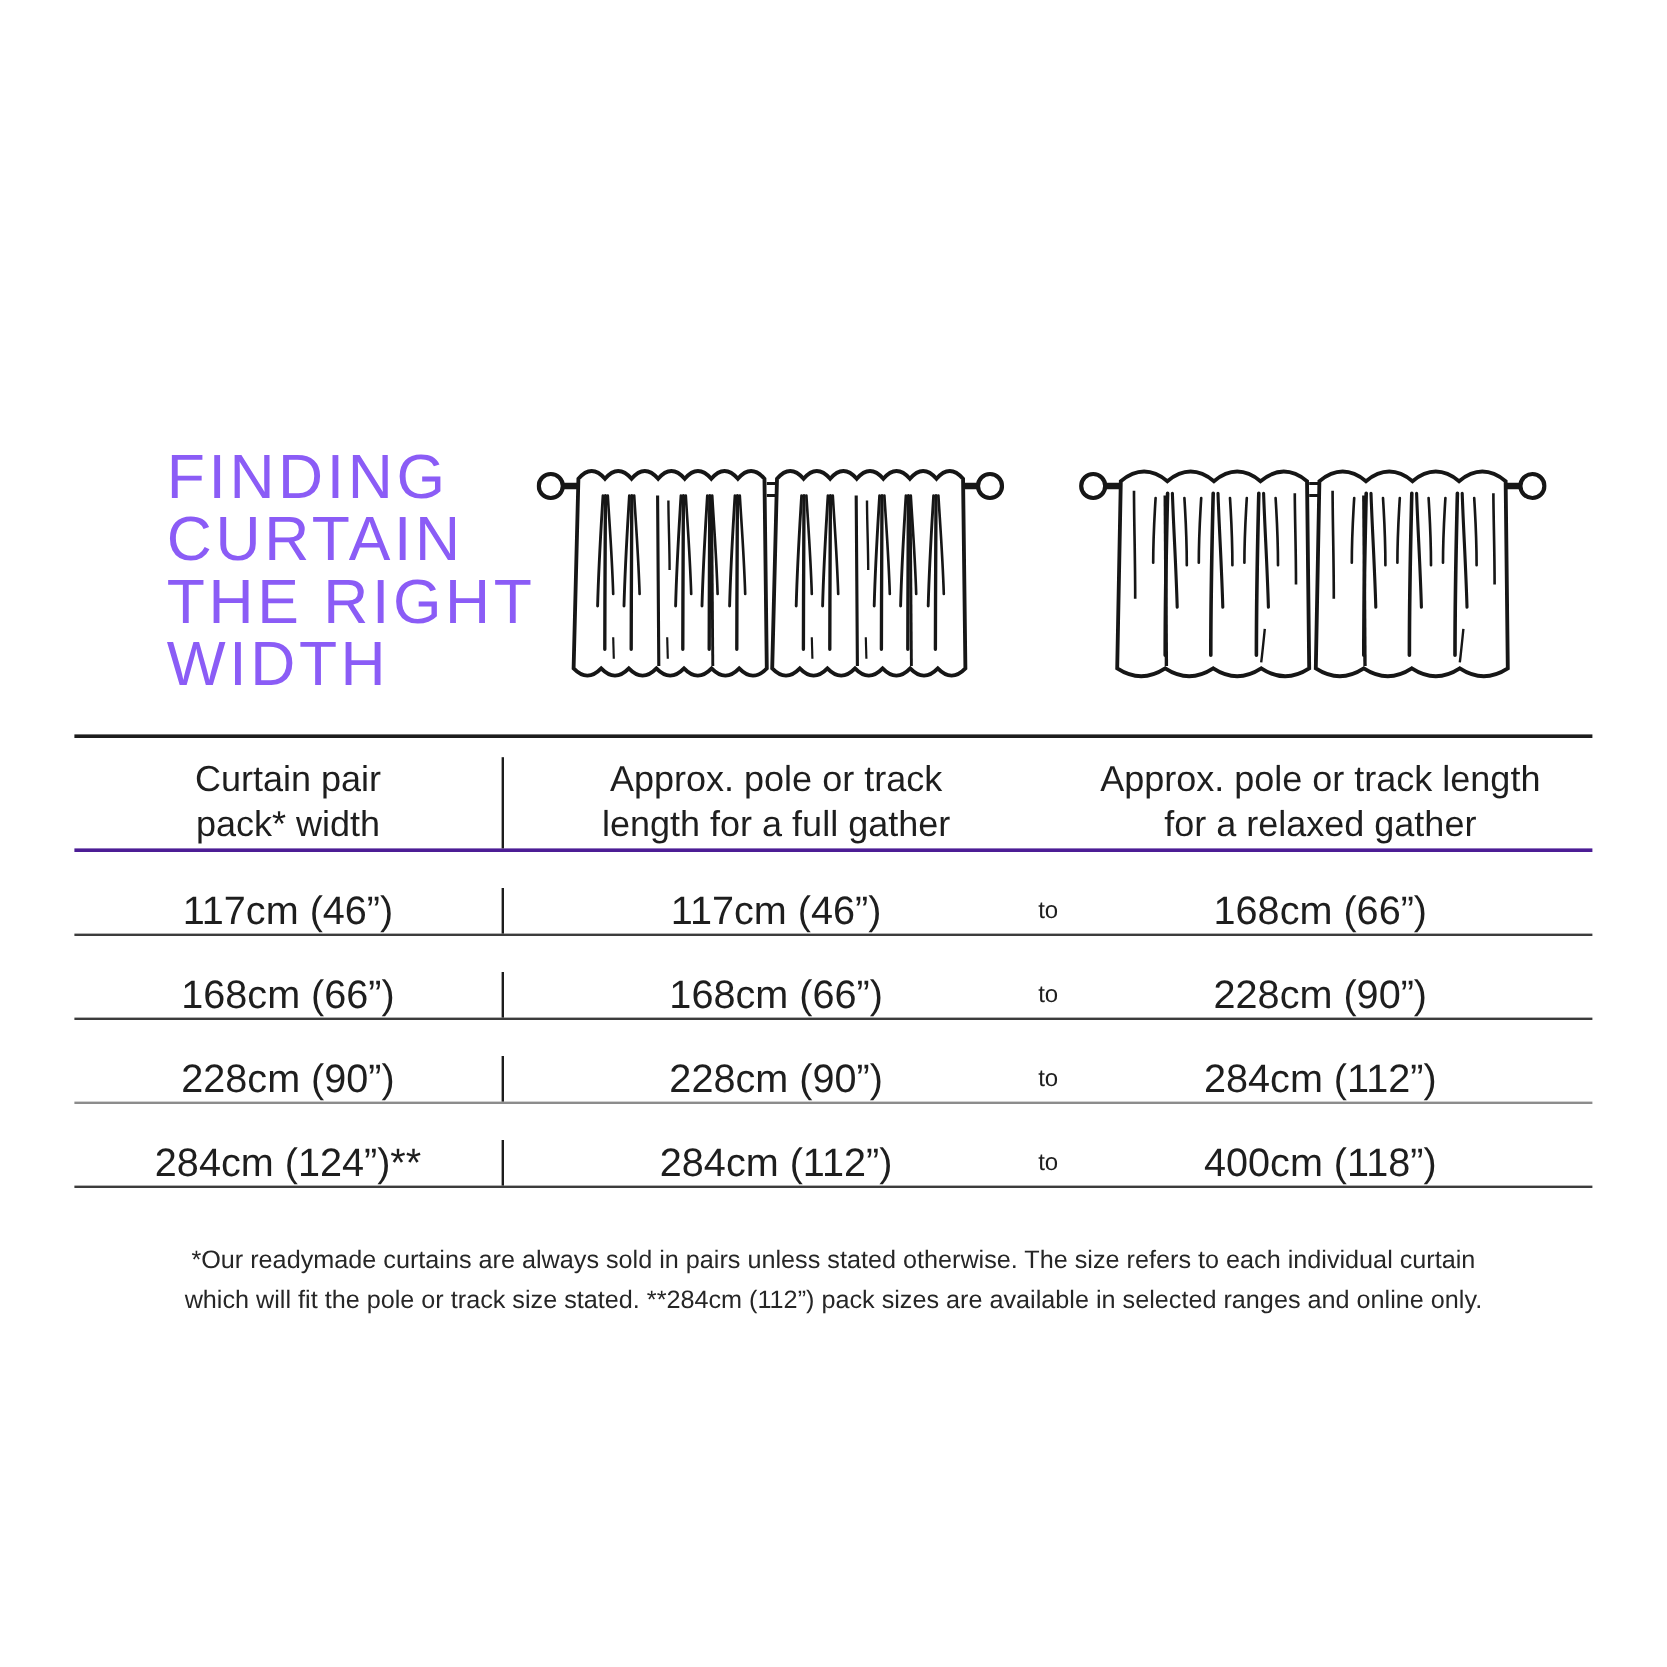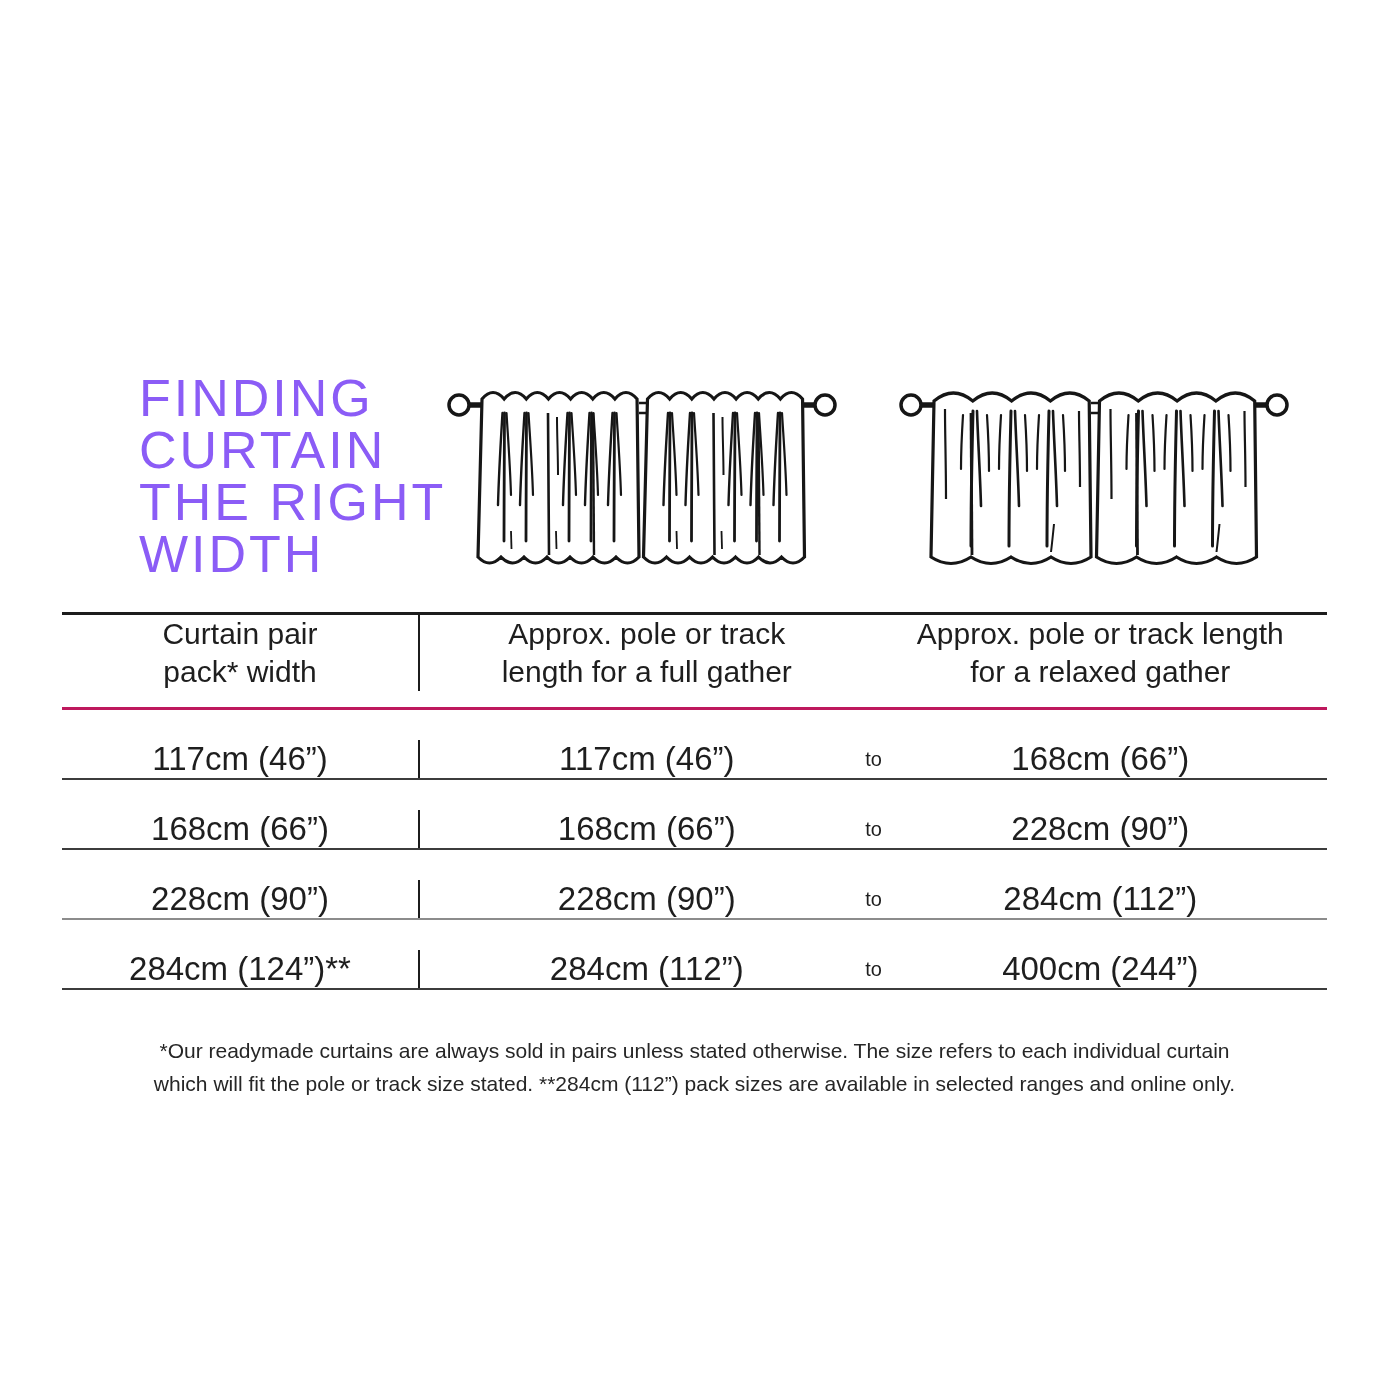--- a/index.html
+++ b/index.html
@@ -17,22 +17,22 @@
   .illus{position:absolute;top:374px;width:390px;height:210px;}
   .illus-full{left:447px;}
   .illus-relaxed{left:899px;}
   .illus svg{width:100%;height:100%;display:block;}
   
   .size-table{
     position:absolute;left:62px;top:612px;width:1265px;
     color:#1e1e1e;
   }
   .t-head{
-    display:flex;align-items:flex-start;
-    border-top:3px solid #1c1c1c;border-bottom:3px solid #be185d;
+    display:flex;align-items:flex-end;
+    border-top:3px solid #1c1c1c;border-bottom:3px solid #4c1d95;
     height:92px;
   }
   .t-row{
     display:flex;align-items:flex-end;height:68px;
     border-bottom:2px solid #3c3c3c;
   }
   .t-row.gray-sep{border-bottom:2px solid #8c8c8c;}
   .c1{
     width:356px;flex:0 0 356px;border-right:2px solid #1c1c1c;
     display:flex;align-items:center;justify-content:center;
@@ -189,20 +189,20 @@
       <div class="v-to">to</div>
       <div class="v3">284cm (112”)</div>
     </div>
   </div>
 
   <div class="t-row">
     <div class="c1">284cm (124”)**</div>
     <div class="c-right">
       <div class="v2">284cm (112”)</div>
       <div class="v-to">to</div>
-      <div class="v3">400cm (244”)</div>
+      <div class="v3">400cm (118”)</div>
     </div>
   </div>
 
 </div>
 
 <div class="footnote">*Our readymade curtains are always sold in pairs unless stated otherwise. The size refers to each individual curtain
 which will fit the pole or track size stated. **284cm (112”) pack sizes are available in selected ranges and online only.</div>
 
 </body></html>

